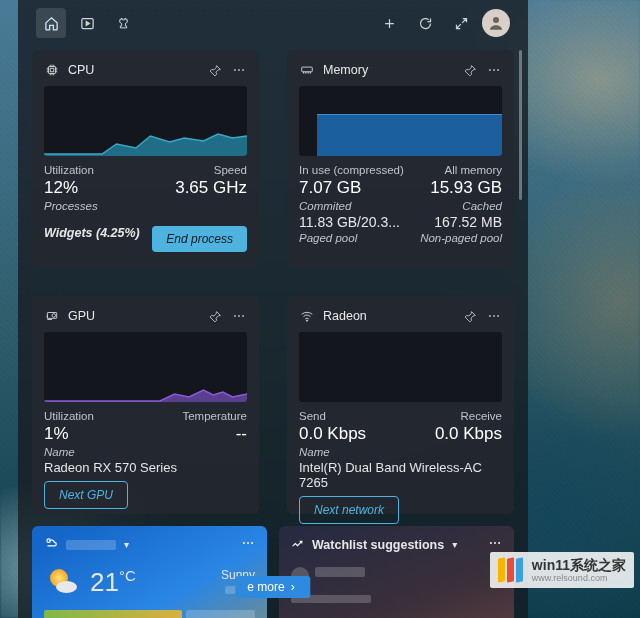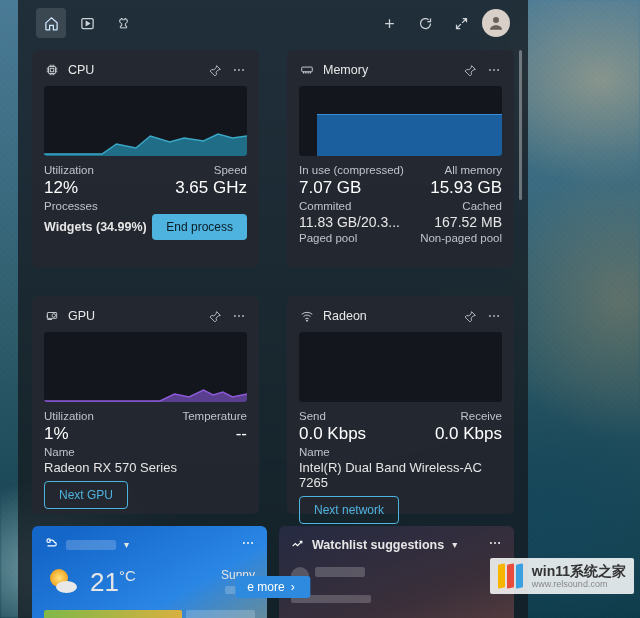--- a/index.html
+++ b/index.html
@@ -43,39 +43,39 @@
   .card-head { display:flex; align-items:center; gap:8px; height:20px; margin-bottom:6px; }
   .card-head .ico { width:16px; height:16px; display:flex; align-items:center; justify-content:center; }
   .card-head .ttl { font-size:12.5px; color:#e8e8e8; flex:1; }
   .head-act { display:flex; gap:8px; align-items:center; }
   .head-act .hb { width:16px; height:16px; display:flex; align-items:center; justify-content:center; opacity:.85; }
   .chart { height:70px; background: rgba(18,22,28,0.9); border-radius:3px; position:relative; overflow:hidden; margin-bottom:8px; }
   .lbl { font-size:11.5px; color:#bfc4cc; }
   .val { font-size:17px; color:#fff; }
   .row { display:flex; justify-content:space-between; align-items:baseline; }
   .row + .row { margin-top:2px; }
-  .gap6 { margin-top:6px; }
+  .gap6 { margin-top:6px;font-style:italic; }
   .gap2 { margin-top:2px; }
   .pill { display:inline-flex; align-items:center; justify-content:center; padding:6px 14px; border-radius:4px; font-size:12px; }
-  .pill.blue { background:#4fb3df; color:#0a1a22; }
+  .pill.blue { background:#4fb3df; color:#0a1a22;margin-top:12px; }
   .pill.bluebd { border:1px solid #4fb3df; color:#4fb3df; }
 
   
   .widgets { display:grid; grid-template-columns:1fr 1fr; gap:12px; margin-top:12px; }
   .wcard { border-radius:6px; height:120px; position:relative; overflow:hidden; padding:10px 12px; }
   .weather { background: linear-gradient(150deg,#1466c9 10%,#2a86e4 60%,#b99438 130%); }
   .watch { background: linear-gradient(160deg,#252a42 0%,#3a2f3a 60%,#5c3f3f 100%); }
   .whead { display:flex; align-items:center; gap:8px; font-size:12.5px; }
   .whead .spacer{flex:1}
   .garble { background:rgba(255,255,255,0.2); border-radius:2px; display:inline-block; }
   .morebar { position:absolute; left:50%; transform:translateX(-50%); bottom:20px; }
   .more { background:#2e8adf; color:#fff; padding:4px 16px 4px 12px; border-radius:3px; font-size:12px; display:flex; align-items:center; gap:6px; }
 
   
-  .wm { position:absolute; right:6px; bottom:24px; display:flex; align-items:center; gap:6px; }
+  .wm { position:absolute; right:6px; bottom:30px; display:flex; align-items:center; gap:6px; }
   .wm .logo { width:28px; height:28px; position:relative; }
   .wm .bar { position:absolute; width:7px; border-radius:1px; top:2px; }
   .wm .b1 { left:0; height:24px; background:#f7b500; transform:skewY(-10deg); }
   .wm .b2 { left:9px; height:24px; background:#e74c3c; transform:skewY(-10deg); }
   .wm .b3 { left:18px; height:24px; background:#3aa0e0; transform:skewY(-10deg); }
   .wm .txt1 { font-size:14px; color:#333; font-weight:600; }
   .wm .txt2 { font-size:9px; color:#888; margin-top:-2px; }
   .wmbox { background:rgba(255,255,255,0.85); padding:4px 8px; border-radius:2px; display:flex; align-items:center; gap:6px;}
 </style>
 </head>
@@ -167,21 +167,21 @@
         </div>
       <div class="row gap2">
           <span class="val">12%</span>
           <span class="val">3.65 GHz</span>
         </div>
       <div class="row gap6">
           <span class="lbl">Processes</span>
           <span></span>
         </div>
       <div class="row gap6" style="align-items:center">
-        <span style="font-size:12.5px;font-weight:600">Widgets (34.99%)</span>
+        <span style="font-size:12.5px;font-weight:600">Widgets (4.25%)</span>
         <span class="pill blue">End process</span>
       </div>
     </div>
 
     <div class="card" style="height:218px">
       <div class="card-head">
         <span class="ico">
           <svg width="14" height="14" viewBox="0 0 24 24" fill="none" stroke="#cfd3d8" stroke-width="1.6">
               <rect x="3" y="7" width="18" height="8" rx="1"></rect>
               <path d="M6 15v3M9 15v3M12 15v3M15 15v3M18 15v3"></path>

